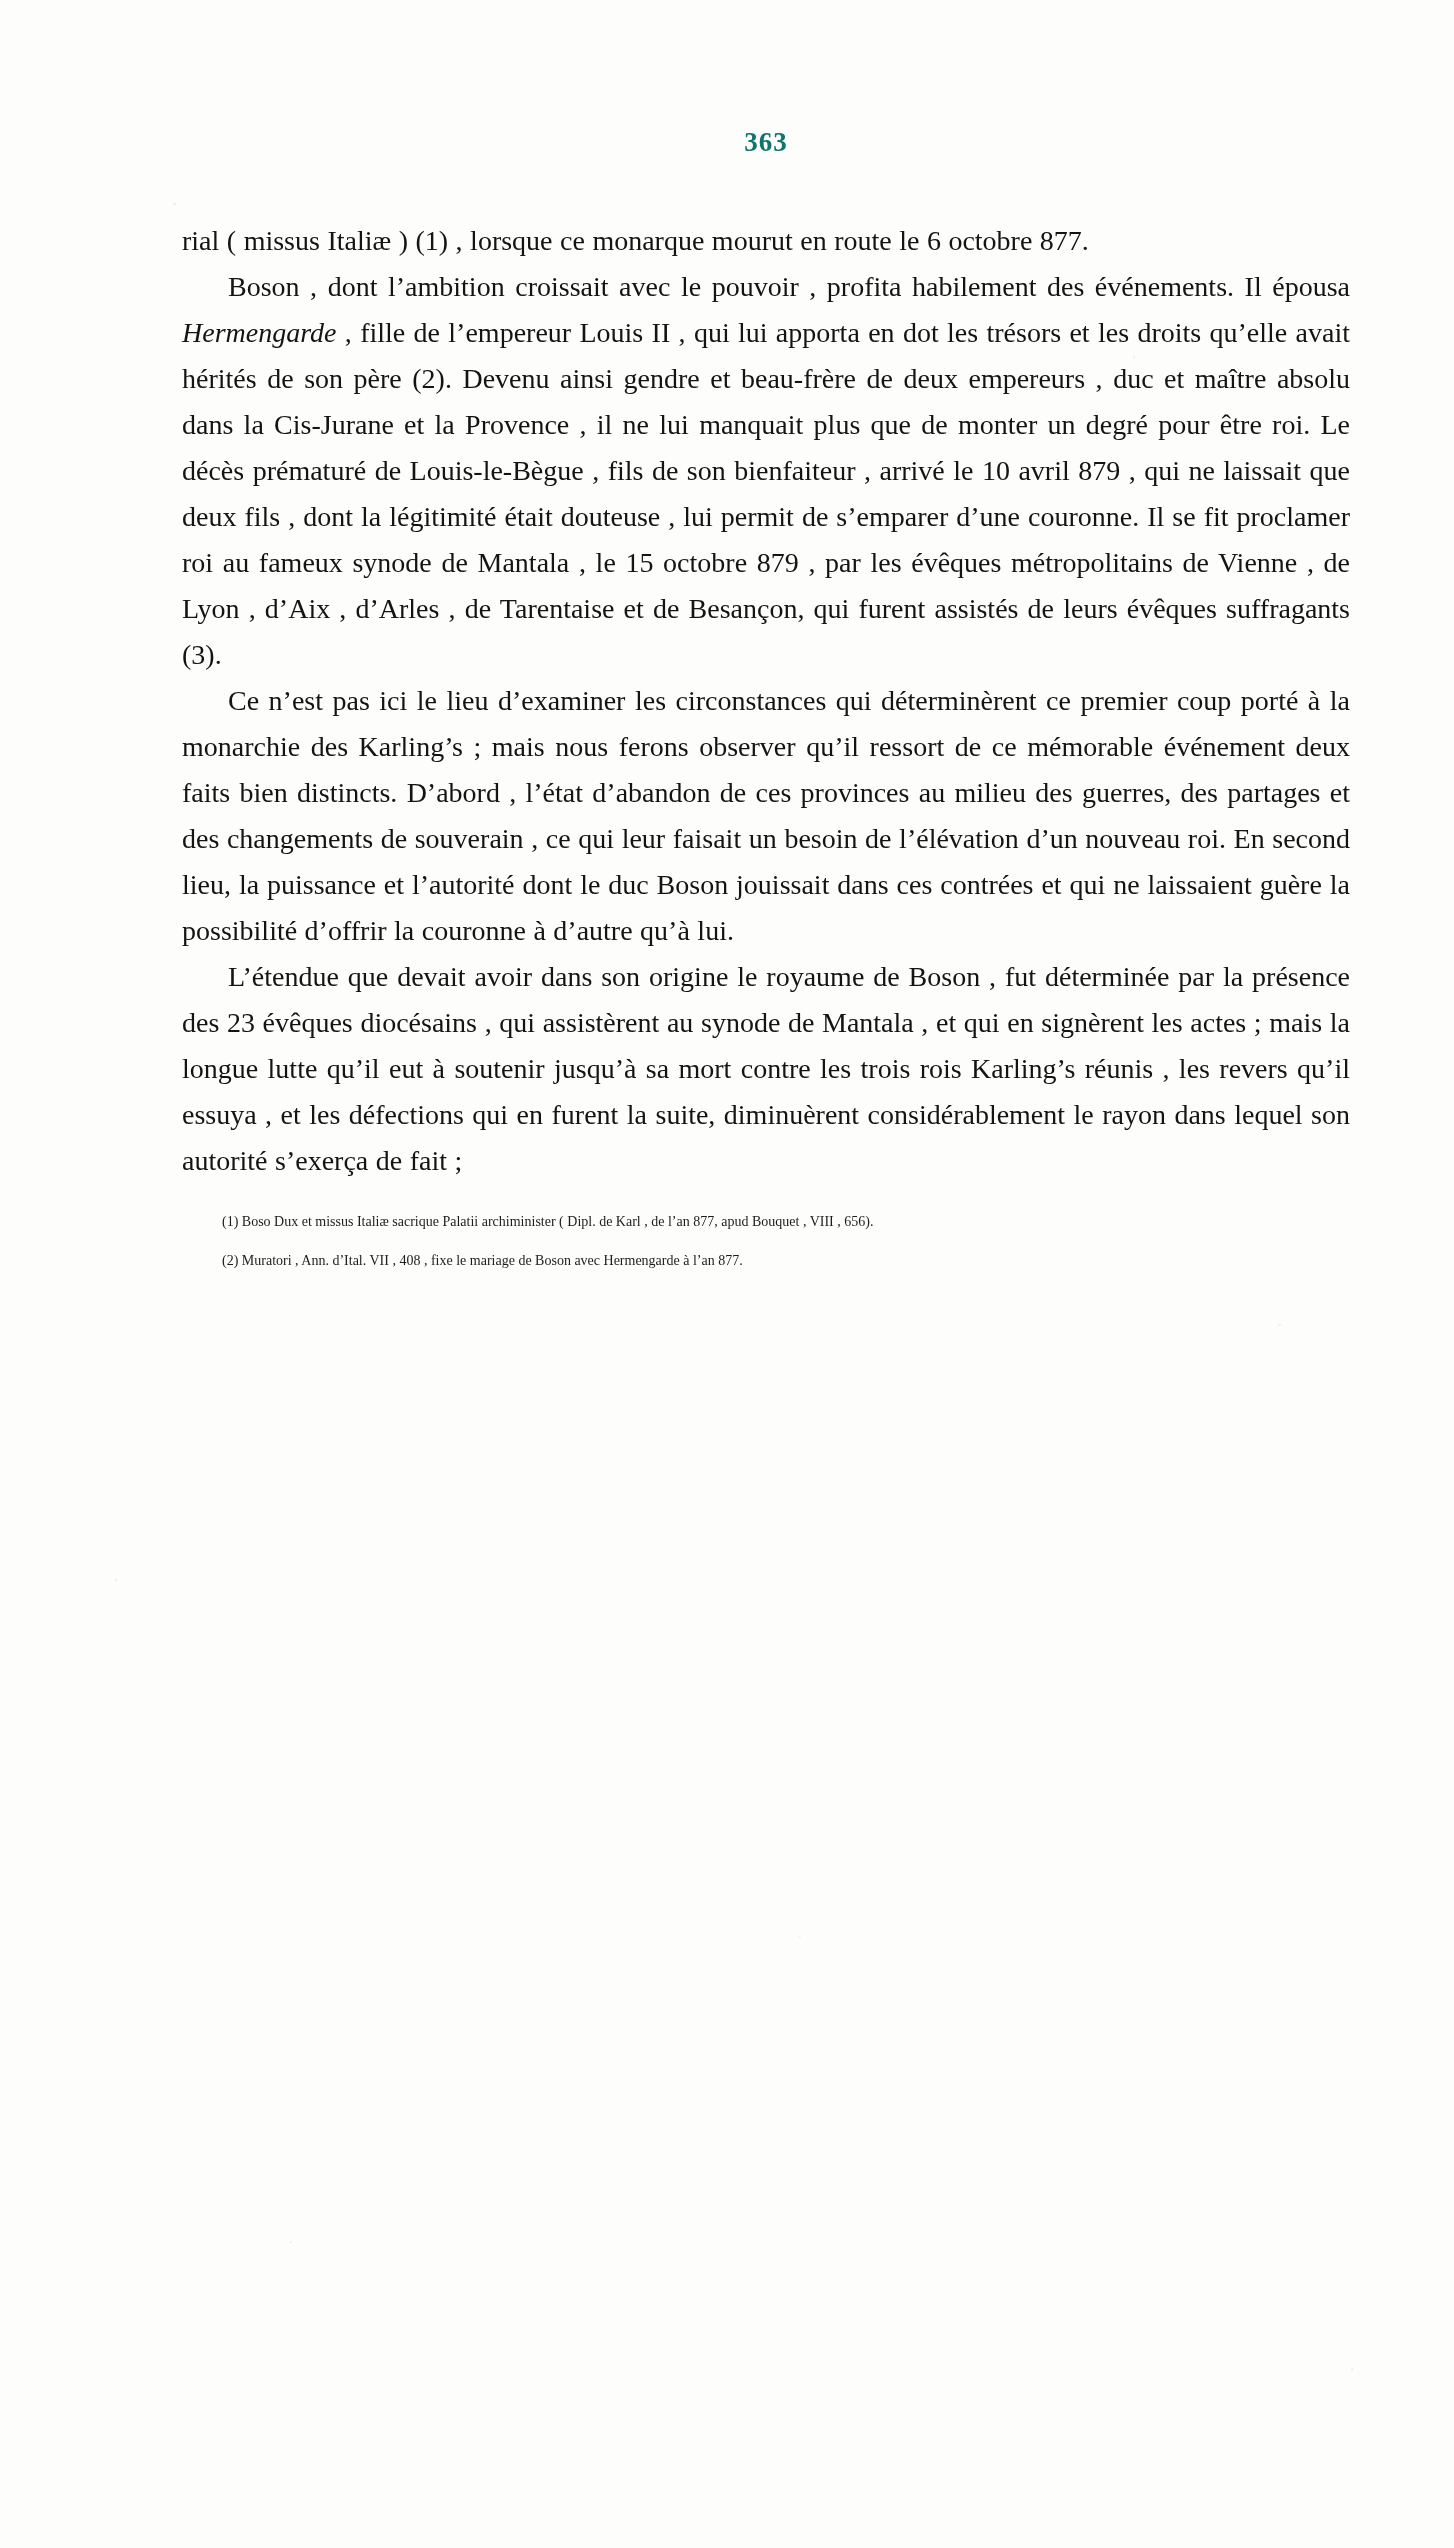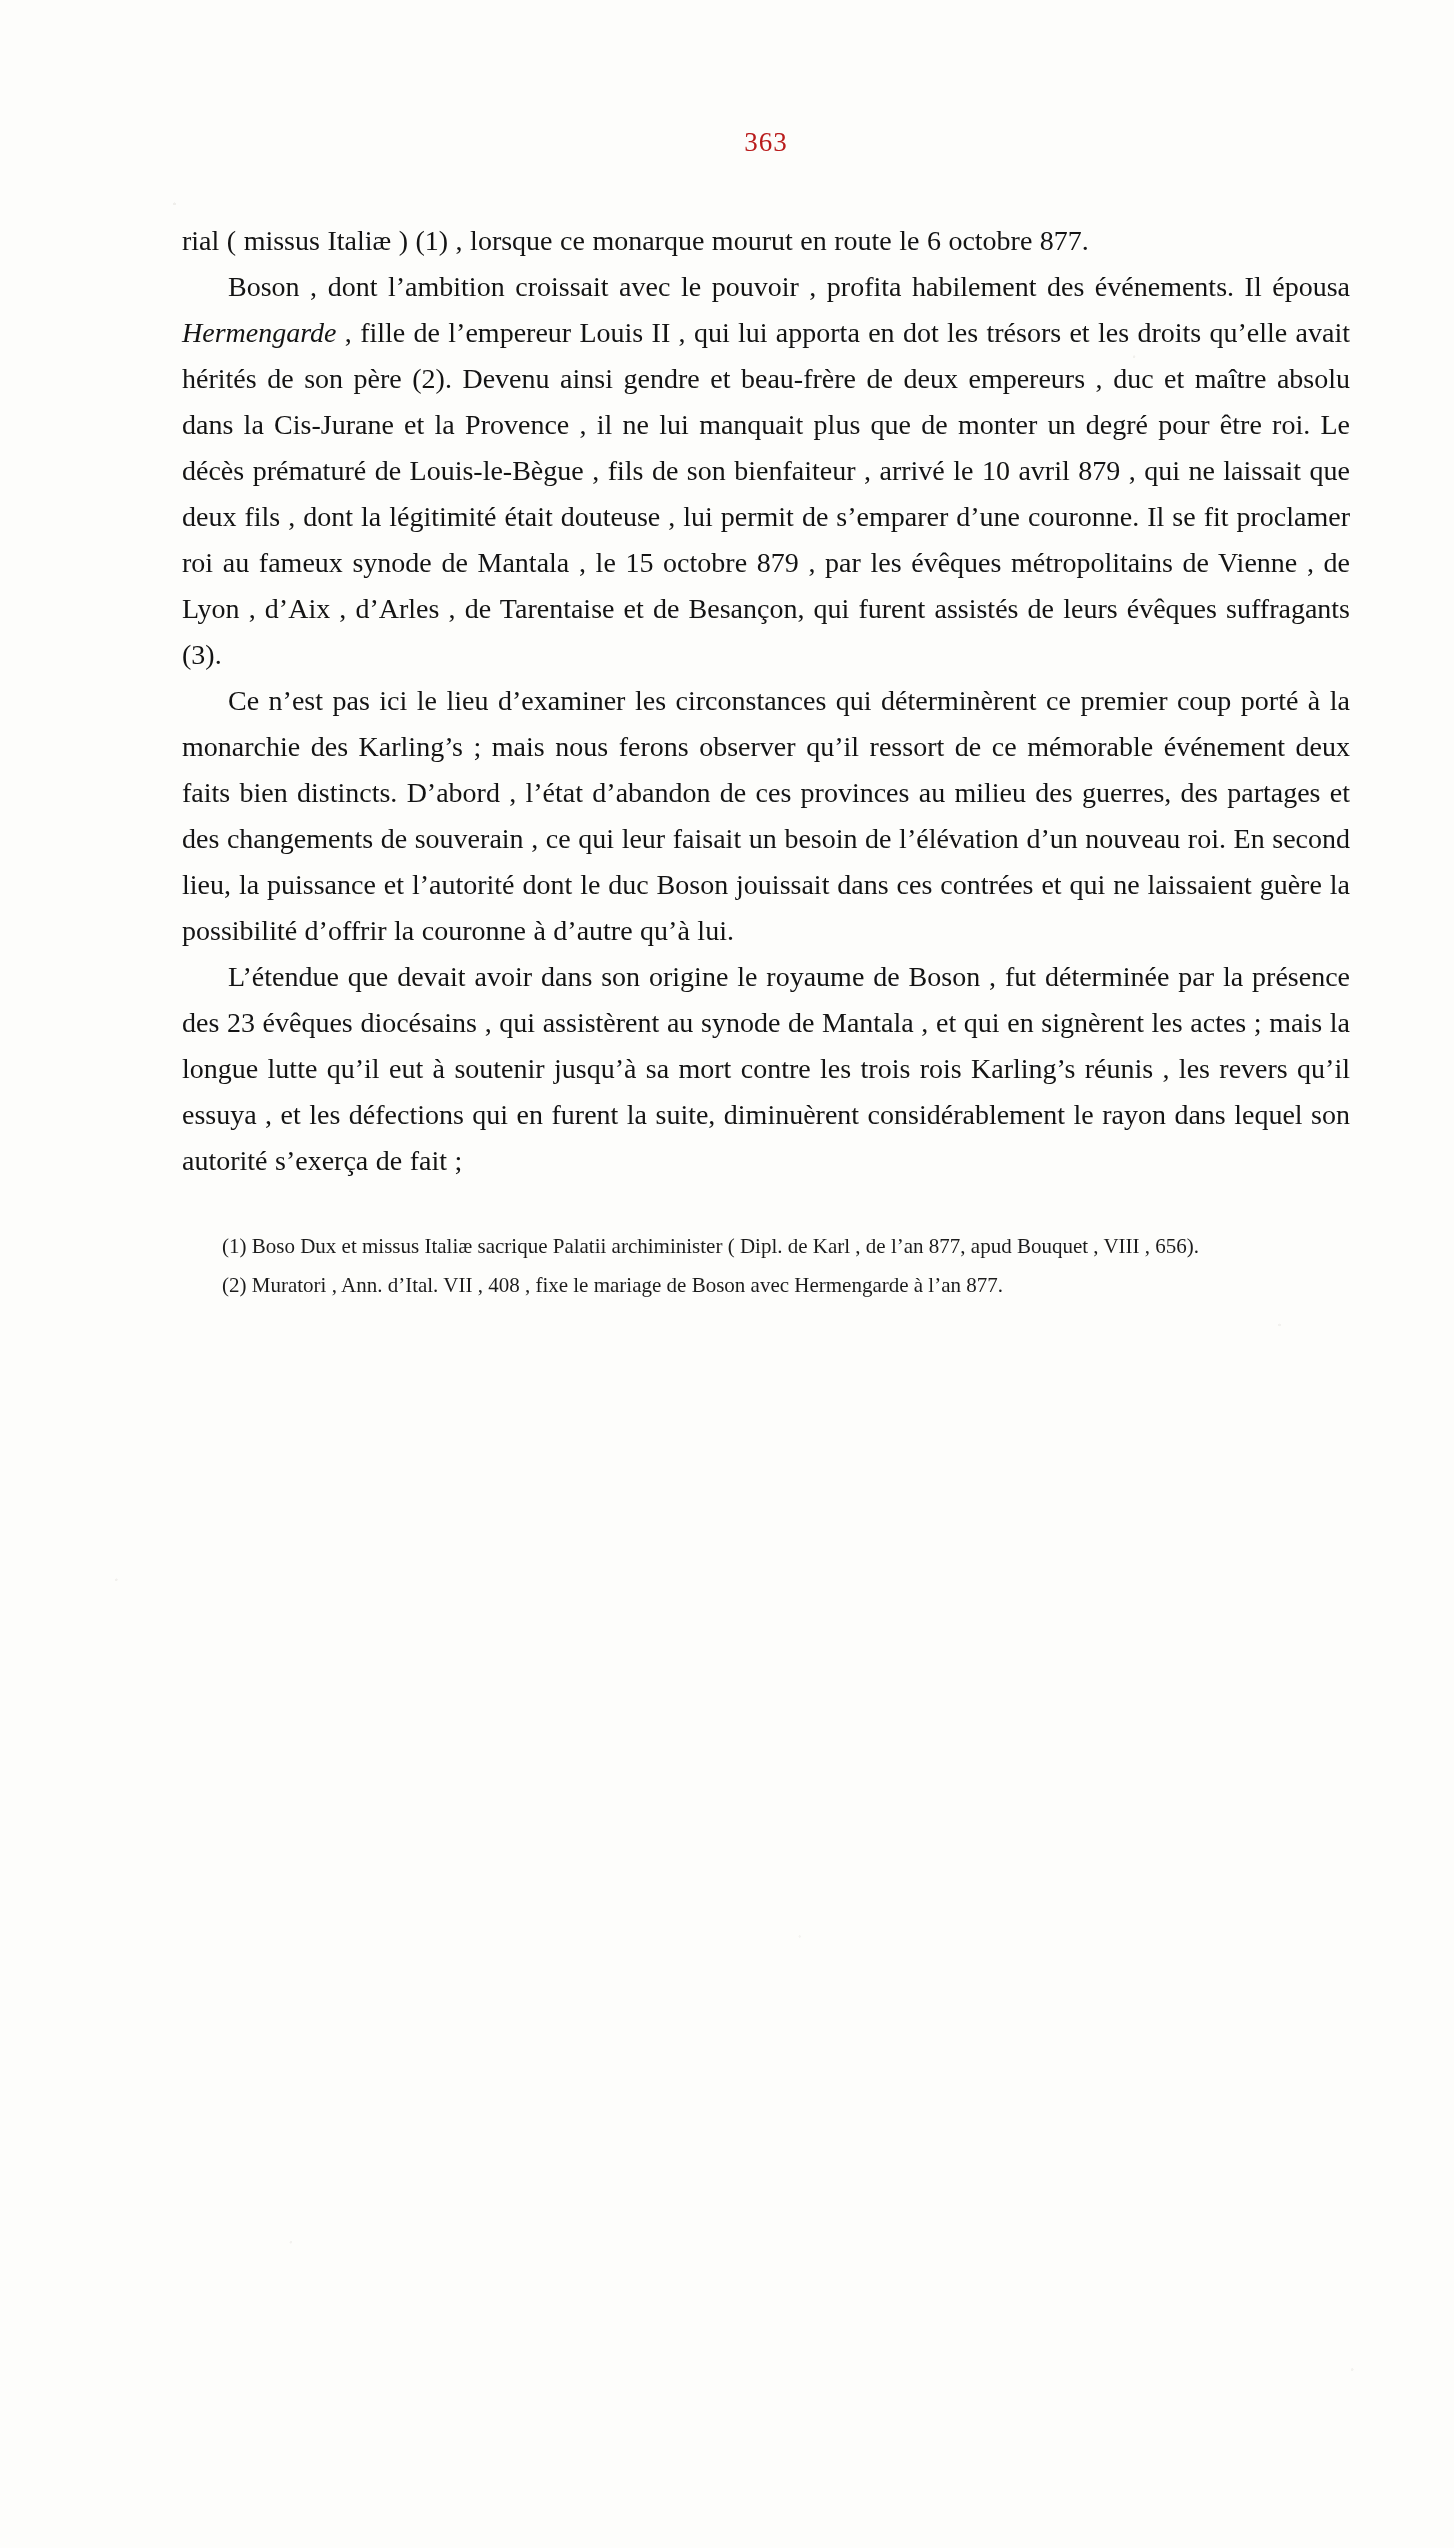--- a/index.html
+++ b/index.html
@@ -39,24 +39,24 @@
   }
   .content {
     position: absolute;
     left: 182px;
     top: 0;
     width: 1168px;
   }
   .folio {
     text-align: center;
     font-size: 27px;
-    font-weight: normal;
+    font-weight: bold;
     letter-spacing: 1px;
     margin-top: 127px;
-    color: #b91c1c;
+    color: #0f766e;
   }
   .body-text {
     margin-top: 60px;
     font-size: 28px;
     line-height: 46px;
     text-align: justify;
     color: #141414;
   }
   .body-text p {
     margin: 0;
@@ -67,22 +67,22 @@
   .body-text p.indent {
     text-indent: 46px;
   }
   .body-text p + p {
     margin-top: 0;
   }
   em {
     font-style: italic;
   }
   .notes {
-    margin-top: 44px;
-    font-size: 21px;
+    margin-top: 20px;
+    font-size: 14px;
     line-height: 36px;
     text-align: justify;
     color: #1c1c1c;
   }
   .notes p {
     margin: 0;
     text-indent: 40px;
     text-align: justify;
   }
   .notes p + p {

